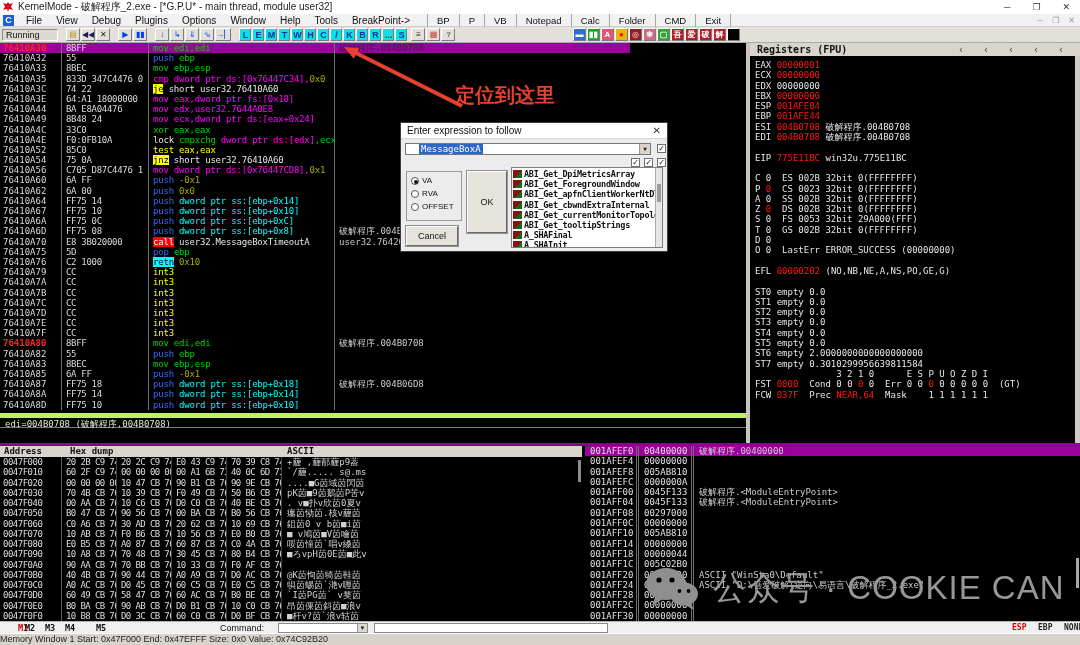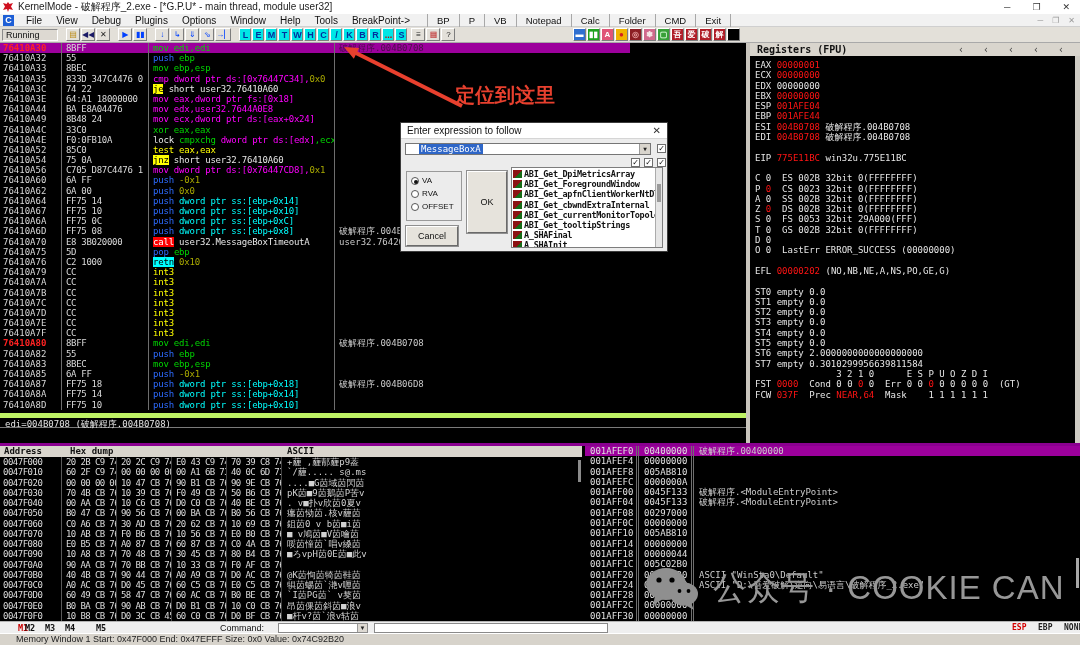--- a/index.html
+++ b/index.html
@@ -78,21 +78,21 @@
 
 #cmdbar{position:absolute;left:0;top:621px;width:1080px;height:12px;background:#efefef;border-top:1px solid #b3b3b3}
 .tab{position:absolute;top:1px;font-size:8.5px;font-weight:bold;color:#111;font-family:"DejaVu Sans Mono",monospace}
 .tab.active{color:#c80000}
 #cmdlabel{position:absolute;left:220px;top:1px;font-size:9px;color:#111}
 #cmdcombo{position:absolute;left:278px;top:1px;width:90px;height:10px;background:#fff;border:1px solid #8a8a8a}
 #cmddrop{position:absolute;right:0;top:0;width:10px;height:8px;background:#ddd9d2;border-left:1px solid #999;font-size:6px;text-align:center;line-height:8px;color:#222}
 #cmdfield2{position:absolute;left:374px;top:1px;width:234px;height:10px;background:#fff;border:1px solid #8a8a8a}
 .regind{position:absolute;top:1px;font-size:8px;font-weight:bold;color:#222;font-family:"DejaVu Sans Mono",monospace}
 .regind.red{color:#d40000}
-#statusbar{position:absolute;left:0;top:633px;width:1080px;height:12px;background:#d7d3cb;border-top:1px solid #fff;font-size:9px;color:#222;line-height:11px;padding-left:16px}
+#statusbar{position:absolute;left:0;top:633px;width:1080px;height:12px;background:#d7d3cb;border-top:1px solid #fff;font-size:9px;color:#222;line-height:11px;padding-left:0}
 
 
 #dialog{position:absolute;left:400px;top:122px;width:268px;height:130px;background:#ececec;border:1px solid #3c3c3c;box-shadow:3px 3px 8px rgba(0,0,0,.55);z-index:30}
 #dlgtitle{height:16px;background:#ffffff;display:flex;align-items:center;padding:0 6px;font-size:10px;color:#111;border-bottom:1px solid #d5d5d5}
 #dlgclose{margin-left:auto;color:#333;font-size:10px}
 #dlgcombo{position:absolute;left:4px;top:20px;width:246px;height:12px;background:#fff;border:1px solid #767676;display:flex;align-items:center;font-size:9px;font-family:"DejaVu Sans Mono",monospace}
 #dlgcombo .val{background:#2e66c8;color:#fff;padding:0 2px;margin-left:13px;line-height:10px}
 #dlgcombo .drop{margin-left:auto;width:11px;height:10px;background:#d9d5cd;border-left:1px solid #9a9a9a;text-align:center;font-size:6px;line-height:10px;color:#222}
 .chk{position:absolute;width:9px;height:9px;background:#fff;border:1px solid #6f6f6f;font-size:8px;line-height:8px;text-align:center;color:#111}
 #radiogrp{position:absolute;left:5px;top:48px;width:56px;height:50px;border:1px solid #9a9a9a}
@@ -323,21 +323,21 @@
         <div class="hrow"><span class="ha">0047F050</span><span class="hg">B0 47 CB 76</span><span class="hg">90 56 CB 76</span><span class="hg">00 BA CB 76</span><span class="hg">B0 56 CB 76</span><span class="ht">癟苬恸苬.核v薶苬</span></div>
         <div class="hrow"><span class="ha">0047F060</span><span class="hg">C0 A6 CB 76</span><span class="hg">30 AD CB 76</span><span class="hg">20 62 CB 76</span><span class="hg">10 69 CB 76</span><span class="ht">鉏苬0 v b苬■i苬</span></div>
         <div class="hrow"><span class="ha">0047F070</span><span class="hg">10 AB CB 76</span><span class="hg">F0 B6 CB 76</span><span class="hg">10 56 CB 76</span><span class="hg">E0 B0 CB 76</span><span class="ht">■ v鳩苬■V苬噲苬</span></div>
         <div class="hrow"><span class="ha">0047F080</span><span class="hg">E0 B5 CB 76</span><span class="hg">A0 87 CB 76</span><span class="hg">60 87 CB 76</span><span class="hg">C0 4A CB 76</span><span class="ht">哸苬憧苬`唱v縔苬</span></div>
         <div class="hrow"><span class="ha">0047F090</span><span class="hg">10 A8 CB 76</span><span class="hg">70 48 CB 76</span><span class="hg">30 45 CB 76</span><span class="hg">80 B4 CB 76</span><span class="ht">■ろvpH苬0E苬■此v</span></div>
         <div class="hrow"><span class="ha">0047F0A0</span><span class="hg">90 AA CB 76</span><span class="hg">70 BB CB 76</span><span class="hg">10 33 CB 76</span><span class="hg">F0 AF CB 76</span></div>
         <div class="hrow"><span class="ha">0047F0B0</span><span class="hg">40 4B CB 76</span><span class="hg">90 44 CB 76</span><span class="hg">A0 A9 CB 76</span><span class="hg">D0 AC CB 76</span><span class="ht">@K苬恂苬犄苬鞋苬</span></div>
         <div class="hrow"><span class="ha">0047F0C0</span><span class="hg">A0 AC CB 76</span><span class="hg">D0 45 CB 76</span><span class="hg">60 C5 CB 76</span><span class="hg">E0 C5 CB 76</span><span class="ht">犋苬蜴苬`滟v喱苬</span></div>
         <div class="hrow"><span class="ha">0047F0D0</span><span class="hg">60 49 CB 76</span><span class="hg">58 47 CB 76</span><span class="hg">60 AC CB 76</span><span class="hg">B0 BE CB 76</span><span class="ht">`I苬PG苬` v獒苬</span></div>
         <div class="hrow"><span class="ha">0047F0E0</span><span class="hg">B0 BA CB 76</span><span class="hg">90 AB CB 76</span><span class="hg">D0 B1 CB 76</span><span class="hg">10 C0 CB 76</span><span class="ht">昂苬倮苬斜苬■浪v</span></div>
-        <div class="hrow"><span class="ha">0047F0F0</span><span class="hg">10 B8 CB 76</span><span class="hg">D0 3C CB 45</span><span class="hg">60 C0 CB 76</span><span class="hg">D0 BF CB 76</span><span class="ht">■杆v?苬`浪v轱苬</span></div>
+        <div class="hrow"><span class="ha">0047F0F0</span><span class="hg">10 B8 CB 76</span><span class="hg">D0 3C CB 76</span><span class="hg">60 C0 CB 76</span><span class="hg">D0 BF CB 76</span><span class="ht">■杆v?苬`浪v轱苬</span></div>
       </div>
     <div id="hexsb"></div>
   </div>
 
   <div id="stackpane">
     <div id="stackrows">
         <div class="srow sel"><span class="sa">001AFEF0</span><span class="sv">00400000</span><span class="sc2">破解程序.00400000</span></div>
         <div class="srow"><span class="sa">001AFEF4</span><span class="sv">00000000</span><span class="sc2"></span></div>
         <div class="srow"><span class="sa">001AFEF8</span><span class="sv">005AB810</span><span class="sc2"></span></div>
         <div class="srow"><span class="sa">001AFEFC</span><span class="sv">0000000A</span><span class="sc2"></span></div>

